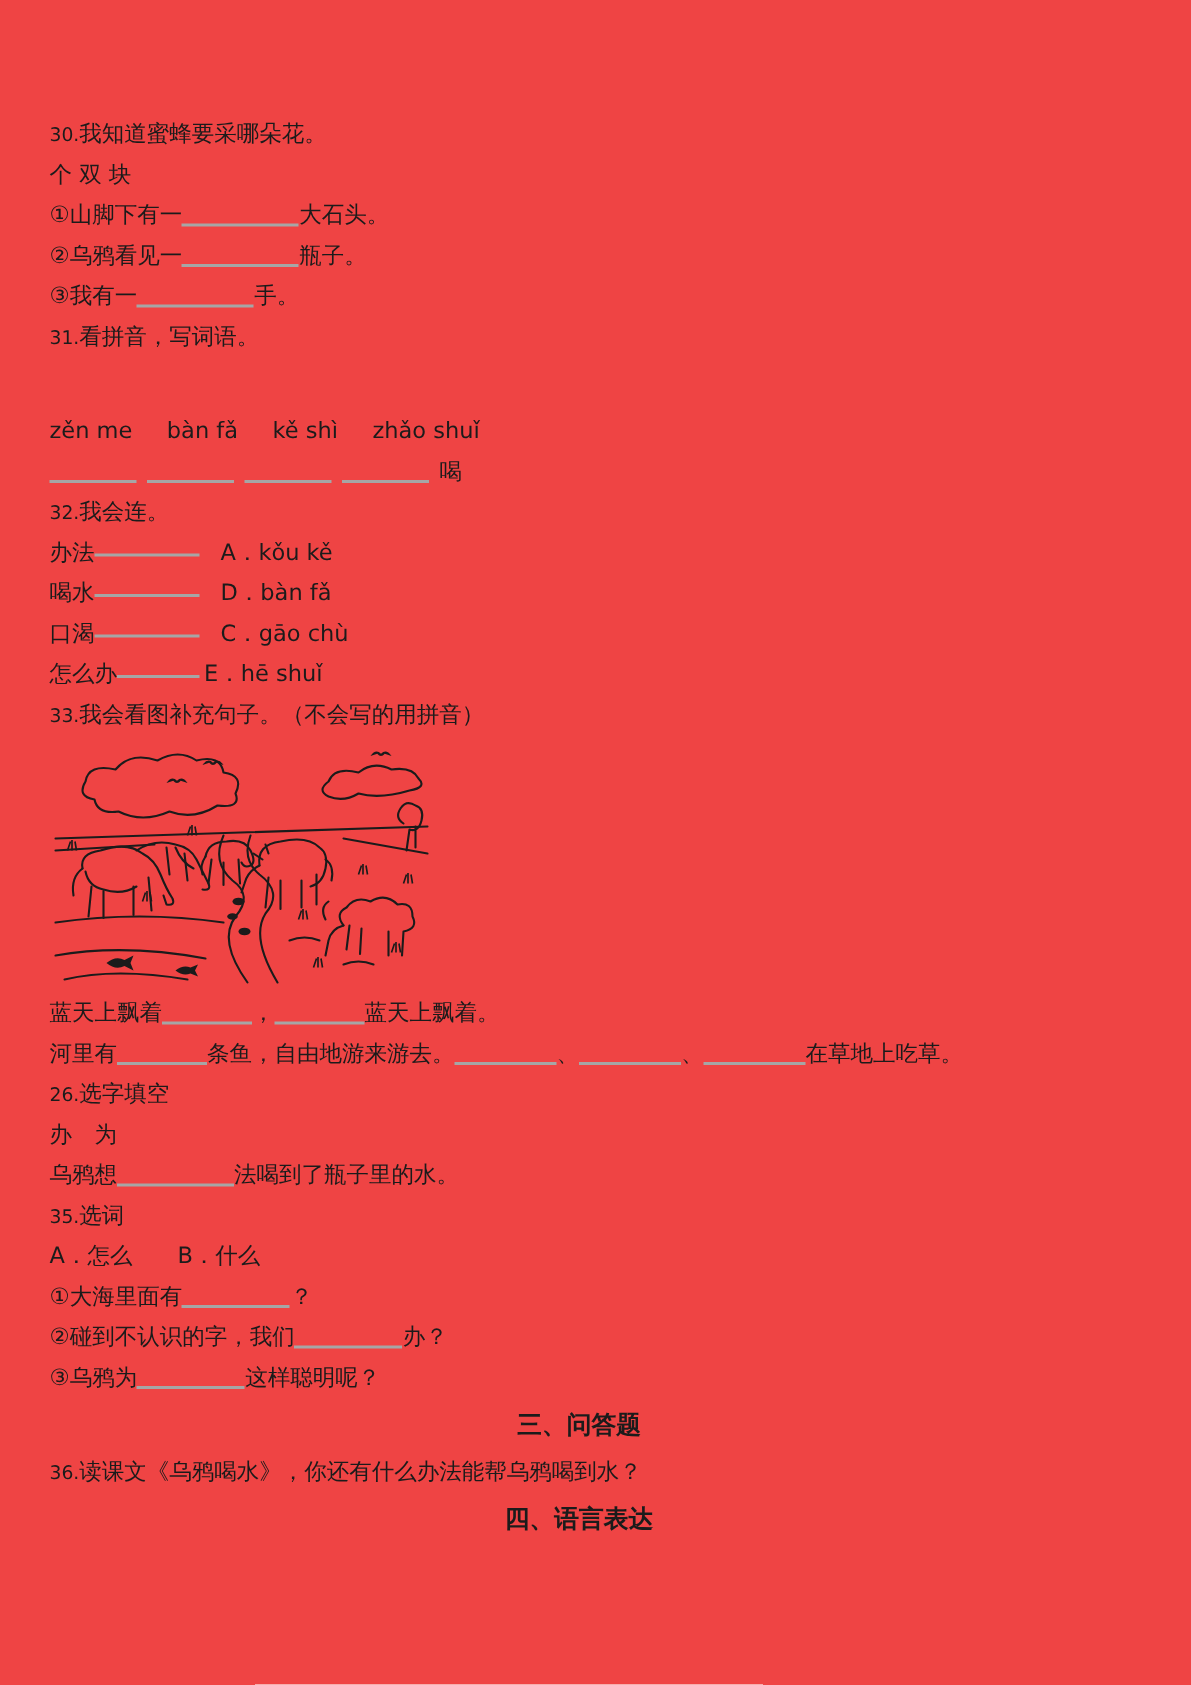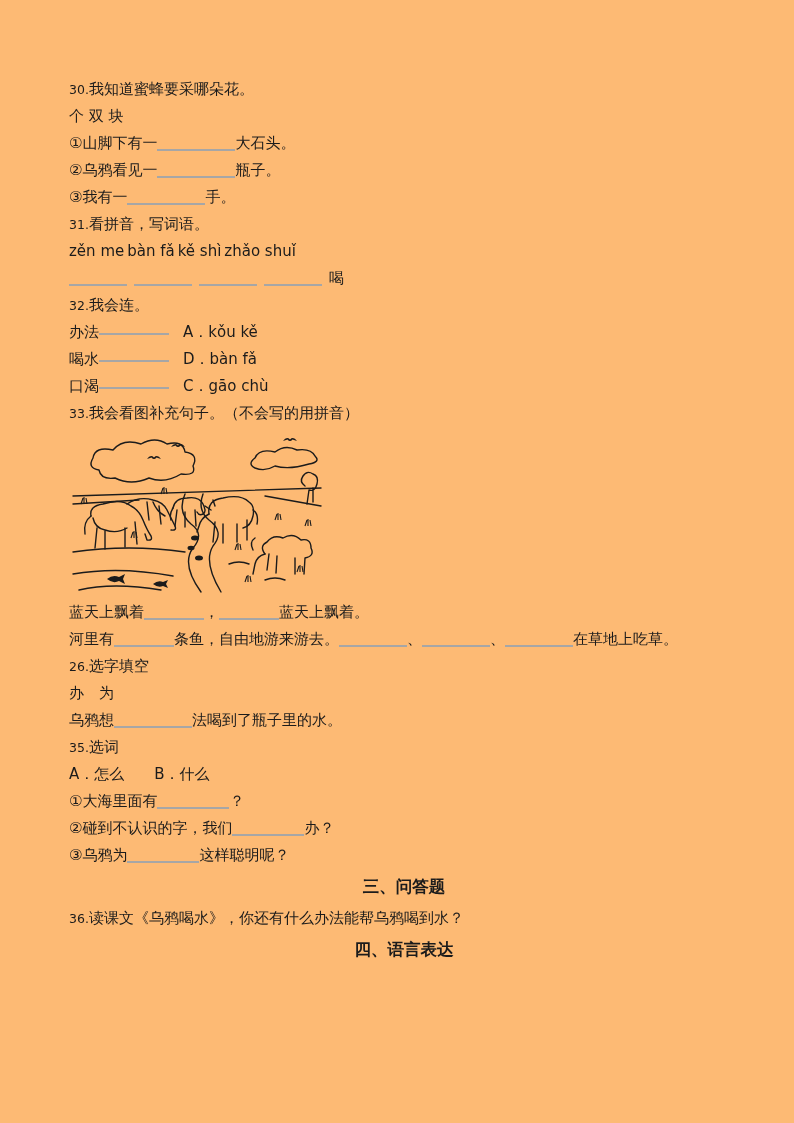--- a/index.html
+++ b/index.html
@@ -1,30 +1,30 @@
 <!DOCTYPE html>
 <html><head>
 <meta charset="utf-8">
 <style>
   html,body{margin:0;padding:0;background:#ffffff;}
   .sheet{
     position:relative;
     width:794px;height:1123px;
     box-sizing:border-box;
-    background:#fdba74;
-    padding:76px 55px 0 69px;
+    background:#ef4444;
+    padding:76px 55px 0 33px;
     font-family:"DejaVu Sans","Liberation Sans",sans-serif;
     font-size:15px;
     color:#1b1b1b;
   }
   .line{margin:0;line-height:27px;height:27px;white-space:nowrap;}
   .qnum{font-size:12.5px;}
   .bl{display:inline-block;border-bottom:2px solid #a6a6a6;height:14px;vertical-align:-3px;}
   .w78{width:78px}.w72{width:72px}.w68{width:68px}.w60{width:60px}.w58{width:58px}
-  .pinrow{display:flex;gap:3px;}
+  .pinrow{display:flex;gap:23px;margin-top:36px;}
   .blrow .bl{margin-right:7px;}
   .mleft{display:inline-flex;width:100px;vertical-align:bottom;}
   .mleft .bl{flex:1;}
   .mright{margin-left:14px;}
   .mright.tight{margin-left:3px;}
   .h{font-weight:bold;font-size:16.5px;line-height:28px;height:28px;margin:4px;text-align:center;}
   .figure{margin:7px 0 5px 0;line-height:0;}
 </style>
 </head>
 <body>
@@ -57,20 +57,24 @@
         <span class="bl"></span>
       </span><span class="mright">A．kǒu kě</span></p>
   <p class="line"><span class="mleft">
         <span>喝水</span>
         <span class="bl"></span>
       </span><span class="mright">D．bàn fǎ</span></p>
   <p class="line"><span class="mleft">
         <span>口渴</span>
         <span class="bl"></span>
       </span><span class="mright">C．gāo chù</span></p>
+  <p class="line"><span class="mleft">
+        <span>怎么办</span>
+        <span class="bl"></span>
+      </span><span class="mright tight">E．hē shuǐ</span></p>
 
   <p class="line"><span class="qnum">33.</span><span>我会看图补充句子。（不会写的用拼音）</span></p>
 
   <div class="figure" role="img" aria-label="线描牧场图：天上有白云和飞鸟，草地上有马、牛、羊在吃草，小河弯弯，河里有鱼">
     <svg width="256" height="160" viewBox="0 0 256 160" xmlns="http://www.w3.org/2000/svg">
       <g stroke="#1b1b1b" stroke-width="1.4" fill="none" stroke-linecap="round" stroke-linejoin="round">
         <path d="M46 44 Q32 46 30 36 Q18 34 24 24 Q26 12 44 16 Q54 4 72 10 Q86 2 98 10 Q114 6 116 18 Q130 20 124 32 Q128 42 112 40 Q96 50 80 44 Q62 52 46 44"></path>
         <path d="M186 34 Q178 30 186 24 Q190 14 206 18 Q216 10 228 16 Q242 14 246 22 Q252 28 240 30 Q220 36 206 32 Q196 38 186 34"></path>
         <path d="M4 62 L252 54"></path>
         <path d="M4 70 L70 66"></path>

